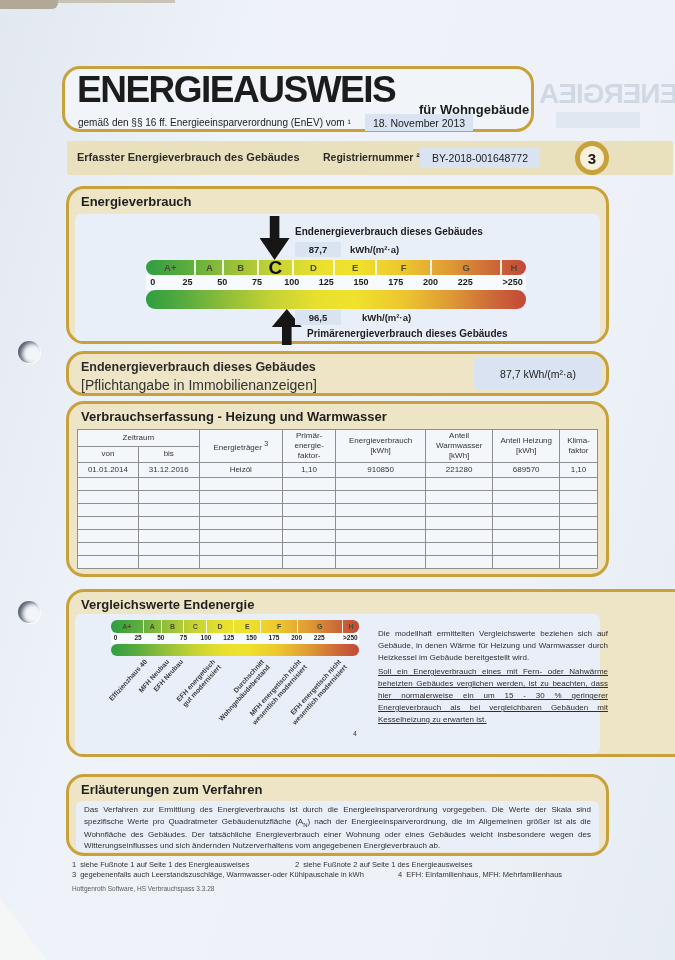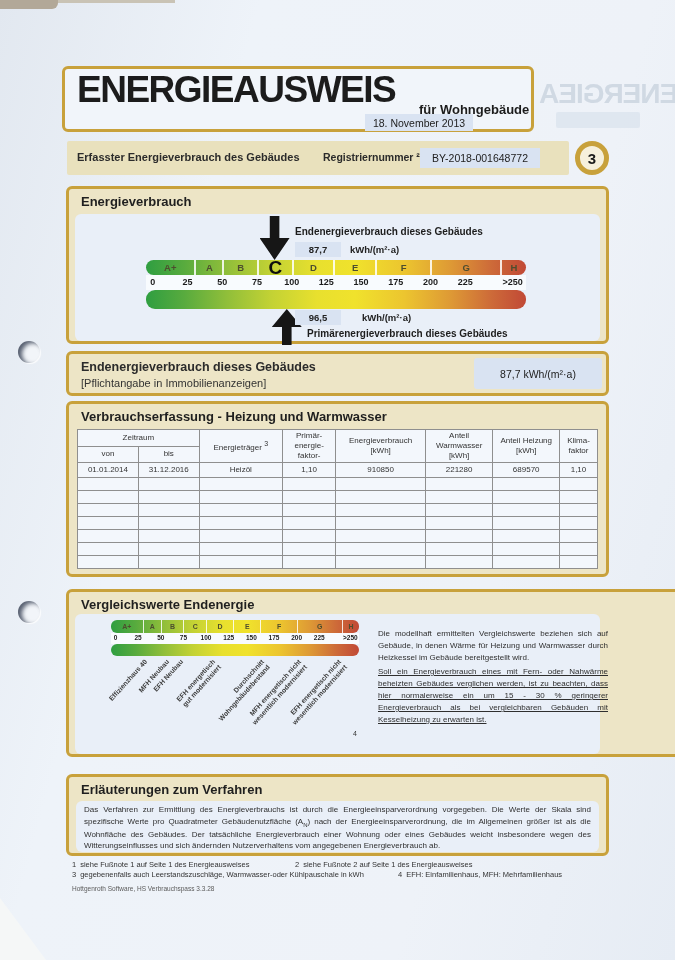--- a/index.html
+++ b/index.html
@@ -18,34 +18,34 @@
   
   .table-edge-top{position:absolute;left:0;top:0;width:58px;height:9px;background:#b2a898;border-bottom-right-radius:6px;}
   .table-edge-line{position:absolute;left:0;top:0;width:175px;height:3px;background:#c9c3b5;}
   .table-edge-bottom{position:absolute;left:0;bottom:0;width:46px;height:62px;background:#f5f7f7;clip-path:polygon(0 0,100% 100%,0 100%);}
   .hole{position:absolute;width:22px;height:22px;border-radius:50%;background:#f2f5f9;
         box-shadow:inset 4px 2px 4px rgba(48,58,78,.8), 1px 1px 1px rgba(255,255,255,.8);}
   .bleed{position:absolute;transform:scaleX(-1);color:#c7d1dd;font-weight:bold;opacity:.75;letter-spacing:-1px;}
   .bleed2{position:absolute;width:84px;height:16px;background:#dbe4ee;opacity:.8;border-radius:2px;}
 
   
-  .gbox{position:absolute;border:3px solid var(--gold);border-radius:6px;background:var(--cream);}
+  .gbox{position:absolute;border:3px solid var(--gold);border-radius:18px;background:var(--cream);}
   .sec-title{position:absolute;left:12px;top:5px;font-weight:bold;font-size:13px;color:#1f1f1f;}
   .inner{position:absolute;background:var(--panel);border-radius:6px;}
 
   
   #header-box{left:62px;top:66px;width:472px;height:66px;background:#f1f5fa;}
   #main-title{position:absolute;left:12px;top:0px;font-size:37px;font-weight:bold;letter-spacing:-1.5px;color:#1c1c1c;}
   #title-sub{position:absolute;left:354px;top:33px;font-size:13px;font-weight:bold;color:#1c1c1c;}
   #law-line{position:absolute;left:13px;top:48px;font-size:10px;color:#222;}
   #date-box{position:absolute;left:300px;top:45px;width:108px;height:17px;background:var(--valblue);
             font-size:10.5px;color:#222;display:flex;align-items:center;justify-content:center;}
 
   
-  #meta-bar{position:absolute;left:67px;top:141px;width:502px;height:34px;background:#e9e1bd;border-radius:2px;padding-left:24px;}
+  #meta-bar{position:absolute;left:67px;top:141px;width:606px;height:34px;background:#e9e1bd;border-radius:2px;padding-left:24px;}
   #meta-label{position:absolute;left:10px;top:10px;font-size:11px;font-weight:bold;}
   #reg-label{position:absolute;left:256px;top:10px;font-size:10.5px;font-weight:bold;}
   #reg-box{position:absolute;left:353px;top:7px;width:120px;height:20px;background:var(--valblue);
            font-size:10.5px;display:flex;align-items:center;justify-content:center;color:#222;}
   #page-circle{position:absolute;left:575px;top:141px;width:34px;height:34px;border-radius:50%;
                border:5px solid var(--gold);background:#f6f0dc;display:flex;align-items:center;justify-content:center;
                font-weight:bold;font-size:15px;color:#1a1a1a;}
 
   
   #sec-energie{left:66px;top:186px;width:543px;height:158px;}
@@ -66,21 +66,21 @@
   #arr-end{left:191px;top:27px;width:30px;height:44px;}
   #arr-prim{left:203px;top:120px;width:30px;height:36px;}
   .lbl-bold{position:absolute;font-size:10px;font-weight:bold;color:#1d1d1d;}
   .val-box{position:absolute;width:46px;height:15px;background:var(--valblue);display:flex;align-items:center;justify-content:center;
            font-size:9.5px;font-weight:bold;color:#222;}
   .unit{position:absolute;font-size:9.5px;font-weight:bold;color:#222;}
 
   
   #sec-endenergie{left:66px;top:351px;width:543px;height:45px;}
   #ee-title{position:absolute;left:12px;top:6px;font-size:12.5px;font-weight:bold;}
-  #ee-sub{position:absolute;left:12px;top:23px;font-size:11px;color:#333;}
+  #ee-sub{position:absolute;left:12px;top:23px;font-size:14px;color:#333;}
   #ee-val{position:absolute;right:4px;top:4px;bottom:4px;width:128px;background:var(--valblue);border-radius:3px;
           display:flex;align-items:center;justify-content:center;font-size:10.5px;color:#222;}
 
   
   #sec-verbrauch{left:66px;top:401px;width:543px;height:176px;}
   #vtable{position:absolute;left:8px;top:25px;width:521px;border-collapse:collapse;background:#f3f7fc;
           font-size:8px;color:#333;table-layout:fixed;}
   #vtable th,#vtable td{border:1px solid #8f8f8f;text-align:center;vertical-align:middle;font-weight:normal;
                         white-space:pre-line;line-height:1.25;padding:1px 2px;}
   #vtable thead th{height:12px;}
@@ -123,20 +123,21 @@
   <div class="table-edge-top"></div>
   <div class="table-edge-bottom"></div>
   <div class="hole" style="left:18px;top:341px;"></div>
   <div class="hole" style="left:18px;top:601px;"></div>
   <div class="bleed" style="left:540px;top:78px;font-size:28px;">ENERGIEA</div>
   <div class="bleed2" style="left:556px;top:112px;"></div>
 
   <div class="gbox" id="header-box">
     <div id="main-title">ENERGIEAUSWEIS</div>
     <div id="title-sub">für Wohngebäude</div>
+    <div id="law-line">gemäß den §§ 16 ff. Energieeinsparverordnung (EnEV) vom ¹</div>
     <div id="date-box">18. November 2013</div>
   </div>
 
   <div id="meta-bar">
     <div id="meta-label">Erfasster Energieverbrauch des Gebäudes</div>
     <div id="reg-label">Registriernummer ²</div>
     <div id="reg-box">BY-2018-001648772</div>
   </div>
   <div id="page-circle">3</div>
 

